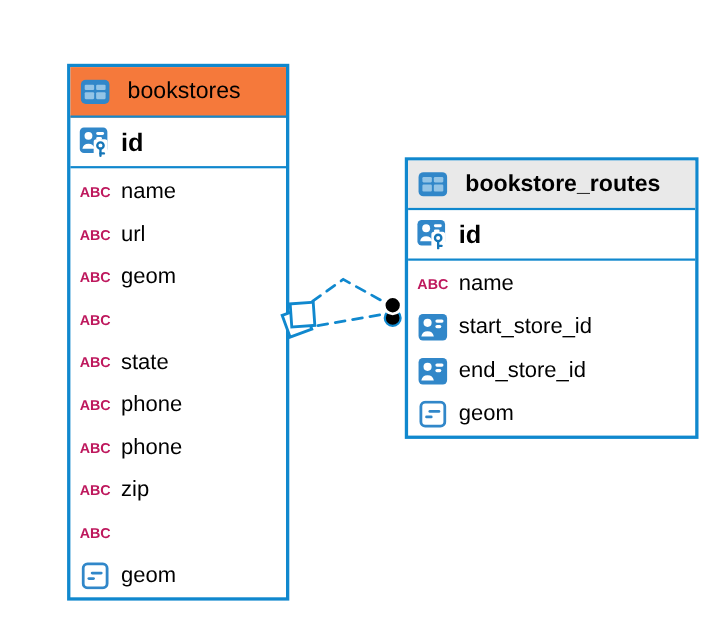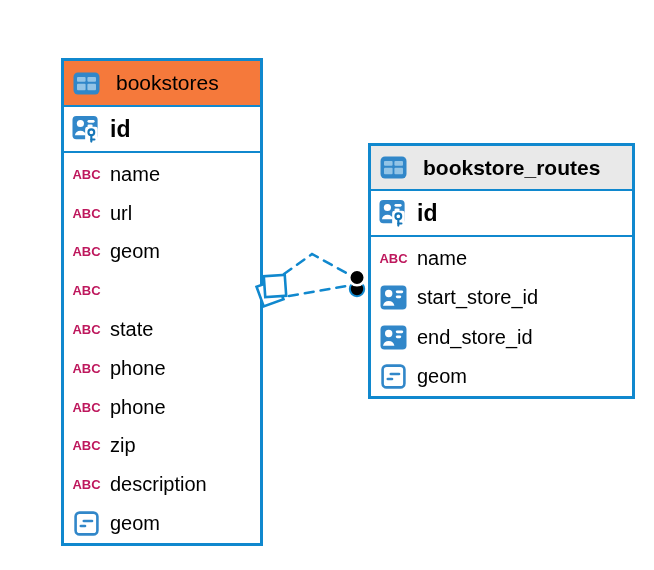--- a/index.html
+++ b/index.html
@@ -118,21 +118,20 @@
       <div class="row">
         <span class="icon-box">
             <span class="abc">ABC</span>
           </span>
         <span>zip</span>
       </div>
       <div class="row">
         <span class="icon-box">
             <span class="abc">ABC</span>
           </span>
-        <span>description</span>
       </div>
       <div class="row">
         <span class="icon-box">
           <svg width="25" height="25" viewBox="0 0 25 25">
             <rect x="1.6" y="1.6" width="21.8" height="21.8" rx="4" fill="#fff" stroke="#3187C9" stroke-width="2.6"></rect>
             <line x1="9.8" y1="10" x2="18" y2="10" stroke="#3187C9" stroke-width="2.6" stroke-linecap="round"></line>
             <line x1="6.8" y1="15" x2="11" y2="15" stroke="#3187C9" stroke-width="2.6" stroke-linecap="round"></line>
           </svg>
         </span>
         <span>geom</span>

